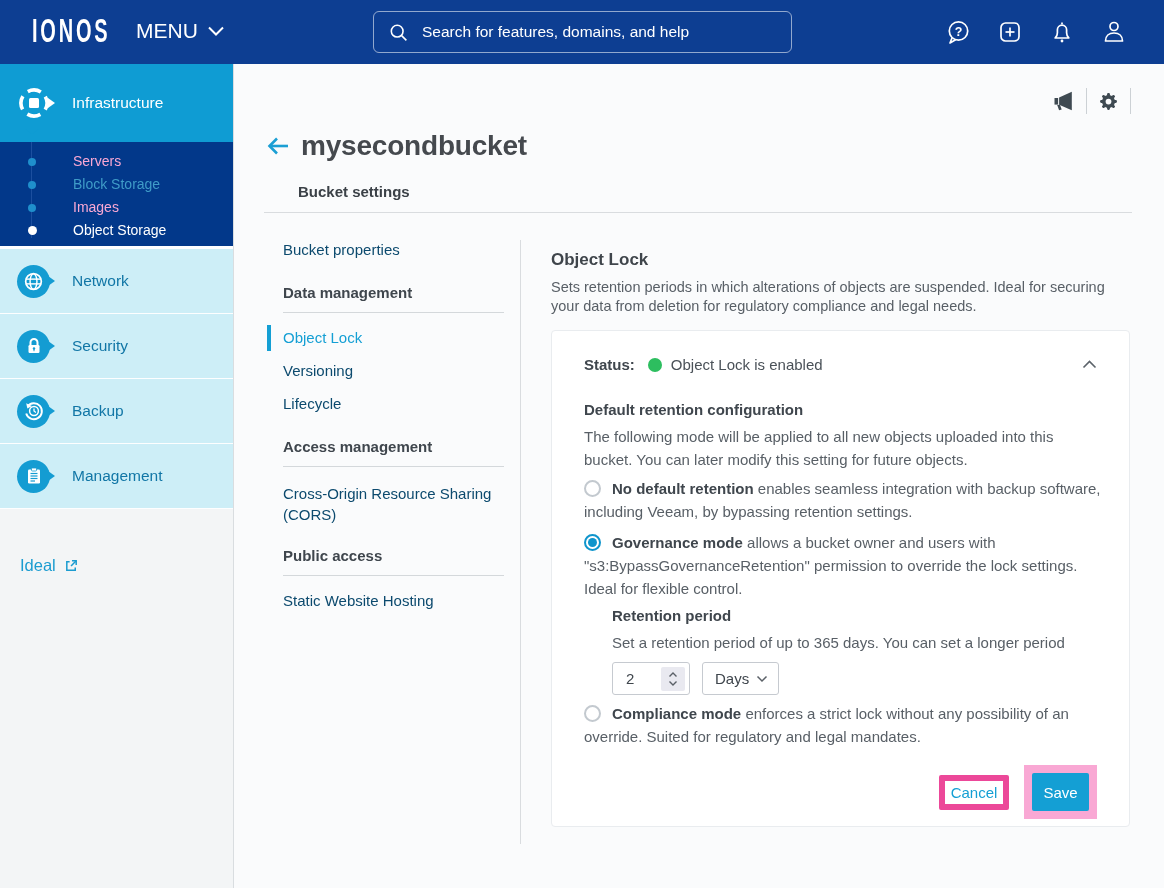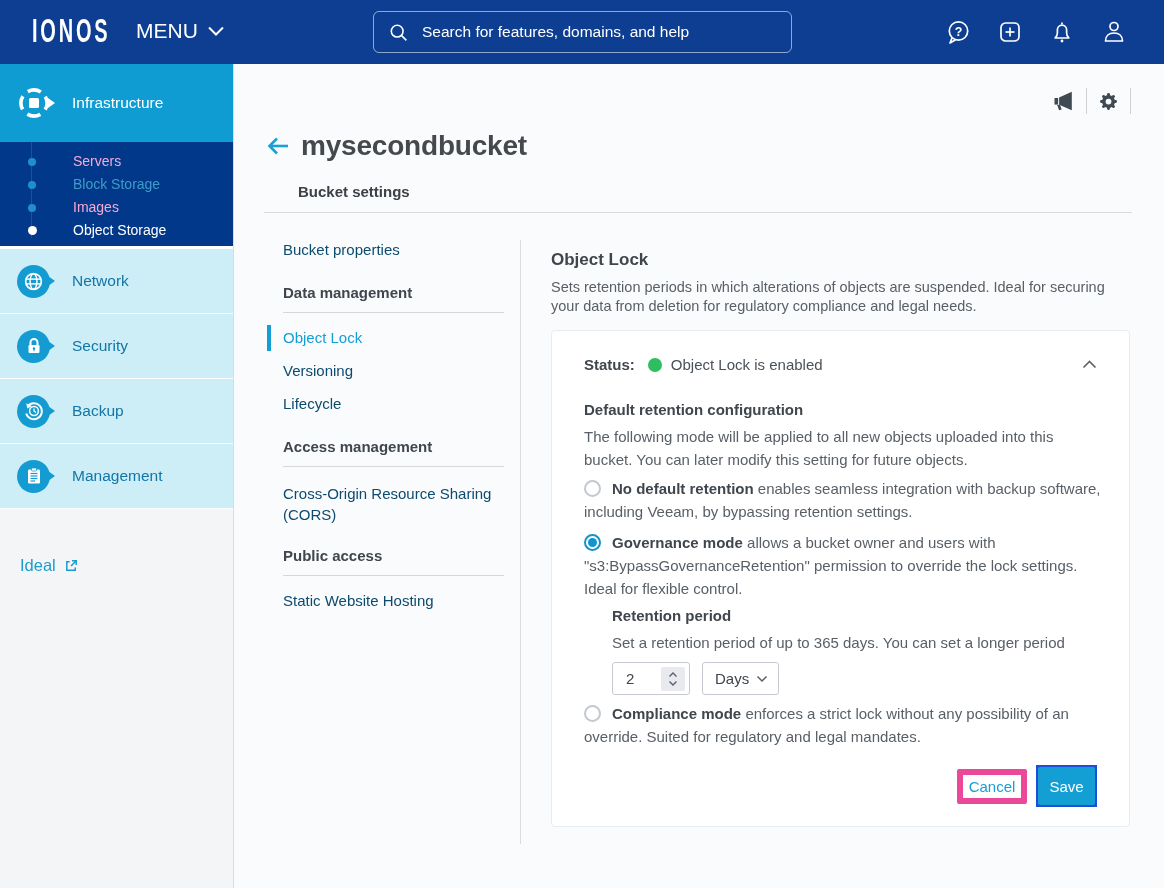--- a/index.html
+++ b/index.html
@@ -77,21 +77,21 @@
   .ret-block { margin-left:28px; margin-top:4px; }
   .ret-label { font-size:15px; font-weight:700; color:#3f464d; }
   .ret-desc { margin-top:4px; font-size:15px; color:#585f66; }
   .inputs-row { margin-top:8px; display:flex; gap:12px; }
   .num-wrap { width:78px; height:33px; border:1px solid #c6cad0; border-radius:3px; background:#fff; position:relative; }
   .num-wrap input { border:none; outline:none; width:45px; height:31px; padding-left:13px; font-size:15px; color:#3f464d; font-family:"Liberation Sans",sans-serif; background:transparent; }
   .stepper { position:absolute; right:4px; top:4px; width:24px; height:24px; background:#e9e9f0; border-radius:2px; display:flex; align-items:center; justify-content:center; }
   .select { width:77px; height:33px; border:1px solid #c6cad0; border-radius:3px; background:#fff; display:flex; align-items:center; padding:0 10px 0 12px; font-size:15px; color:#3f464d; justify-content:space-between; }
   .btn-row { margin-top:17px; display:flex; justify-content:flex-end; align-items:center; }
   .btn-cancel { width:70px; height:35px; border:6px solid #ec4899; border-radius:2px; background:#fff; color:#149fd4; font-size:15px; font-family:"Liberation Sans",sans-serif; }
-  .save-wrap { margin-left:9px; padding:2px; background:#1d4ed8; }
+  .save-wrap { margin-left:15px; padding:8px; background:#f9a8d4; }
   .btn-save { width:57px; height:38px; border:none; border-radius:2px; background:#149fd4; color:#fff; font-size:15px; font-family:"Liberation Sans",sans-serif; }
 </style>
 </head>
 <body>
 
 <div class="topbar">
   <div class="logo">IONOS</div>
   <div class="menu">
     <span>MENU</span>
     <svg width="16" height="10" viewBox="0 0 16 10">

